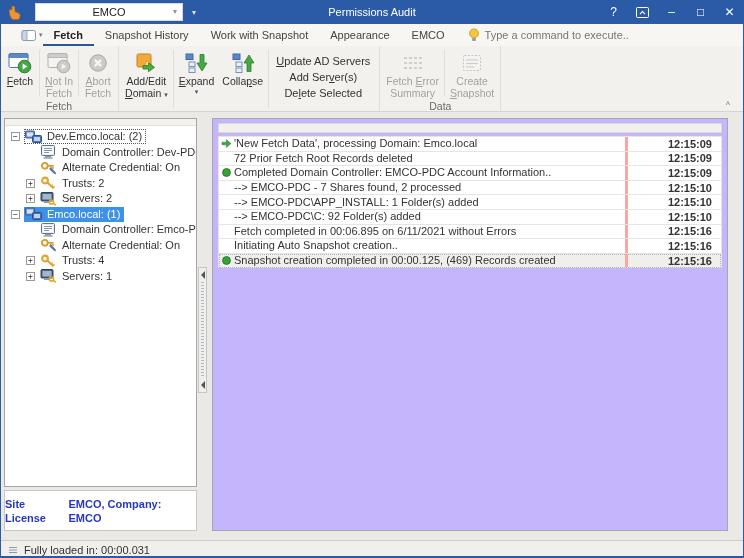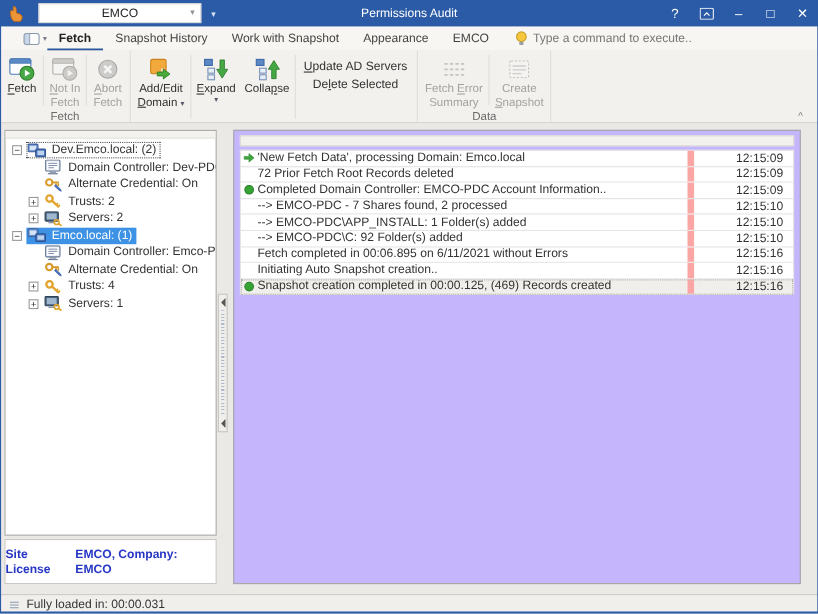--- a/index.html
+++ b/index.html
@@ -108,21 +108,21 @@
   .log-panel {
     position:absolute; left:212px; top:118px; width:516px; height:413px;
     background:#c4b5fd; border:1px solid #a6a6a6; padding:4px 5px;
   }
   .log-header { height:10px; background:#f2f1ee; border:1px solid #dbd9d4; margin-bottom:3px; }
   .log-rows { border:1px solid #e6e5e1; border-bottom:none; }
   .lrow { display:flex; align-items:center; height:14.6px; border-bottom:1px solid #e6e5e1; background:#fff; }
   .licon { width:15px; flex:none; display:flex; justify-content:center; align-items:center; }
   .ltext { flex:1; white-space:nowrap; overflow:hidden; line-height:13px; }
   .ltime { width:96px; flex:none; align-self:stretch; display:flex; align-items:center; justify-content:flex-end;
-    padding-right:9px; border-left:6px solid #fca5a5; }
+    padding-right:9px; border-left:3px solid #fca5a5;font-weight:bold; }
   .lrow.highlighted { background:#f1efeb; outline:1px dotted #b7b5b0; outline-offset:-1px; }
 
   
   .statusbar {
     position:absolute; left:0; right:0; bottom:0; height:18px;
     background:#f0efec; border-top:1px solid #cfcdc8;
     display:flex; align-items:center; padding-left:8px; gap:6px; color:#333;
   }
   .frame {
     position:absolute; inset:0; border:1px solid var(--titlebar,#2b5ba6);
@@ -291,20 +291,27 @@
             <rect x="0.5" y="1" width="8.5" height="6.5" rx="0.8" fill="#6d92cc" stroke="#3a5f9e"></rect>
             <rect x="2" y="2.3" width="5.5" height="3.8" fill="#d6e4f7"></rect>
             <rect x="6.5" y="5.5" width="8.5" height="6.5" rx="0.8" fill="#4a74b8" stroke="#2c4f8e"></rect>
             <rect x="8" y="6.8" width="5.5" height="3.8" fill="#bcd2ee"></rect>
             <path d="M2 10 a3.5 3.5 0 0 0 4 3" fill="none" stroke="#3aa03a" stroke-width="1.4"></path>
             <path d="M6 13.8 L7.5 12.4 L5.4 11.8 Z" fill="#3aa03a"></path>
           </svg>
           <span><u>U</u><span>pdate AD Servers</span></span>
         </div>
         <div class="smallbtn">
+          <svg width="14" height="14" viewBox="0 0 14 14">
+            <path d="M5.4 1 h3.2 v3.2 h3.2 v3.2 h-3.2 v3.2 h-3.2 v-3.2 h-3.2 v-3.2 h3.2 Z" fill="#47ab47" stroke="#2f8a2f" stroke-width="0.8"></path>
+            <rect x="4" y="11.2" width="6" height="2" rx="0.6" fill="#5b87c5" stroke="#3c6aa8" stroke-width="0.6"></rect>
+          </svg>
+          <span><span>Add Ser</span><u>v</u><span>er(s)</span></span>
+        </div>
+        <div class="smallbtn">
           <svg width="14" height="13" viewBox="0 0 14 13">
             <path d="M1.5 3.5 L3.5 1.5 L7 5 L10.5 1.5 L12.5 3.5 L9 7 L12.5 10.5 L10.5 12.5 L7 9 L3.5 12.5 L1.5 10.5 L5 7 Z" fill="#d33a2f" stroke="#a22418" stroke-width="0.5"></path>
           </svg>
           <span><span>De</span><u>l</u><span>ete Selected</span></span>
         </div>
       </div>
     </div>
   </div>
 
   <div class="rgroup">

